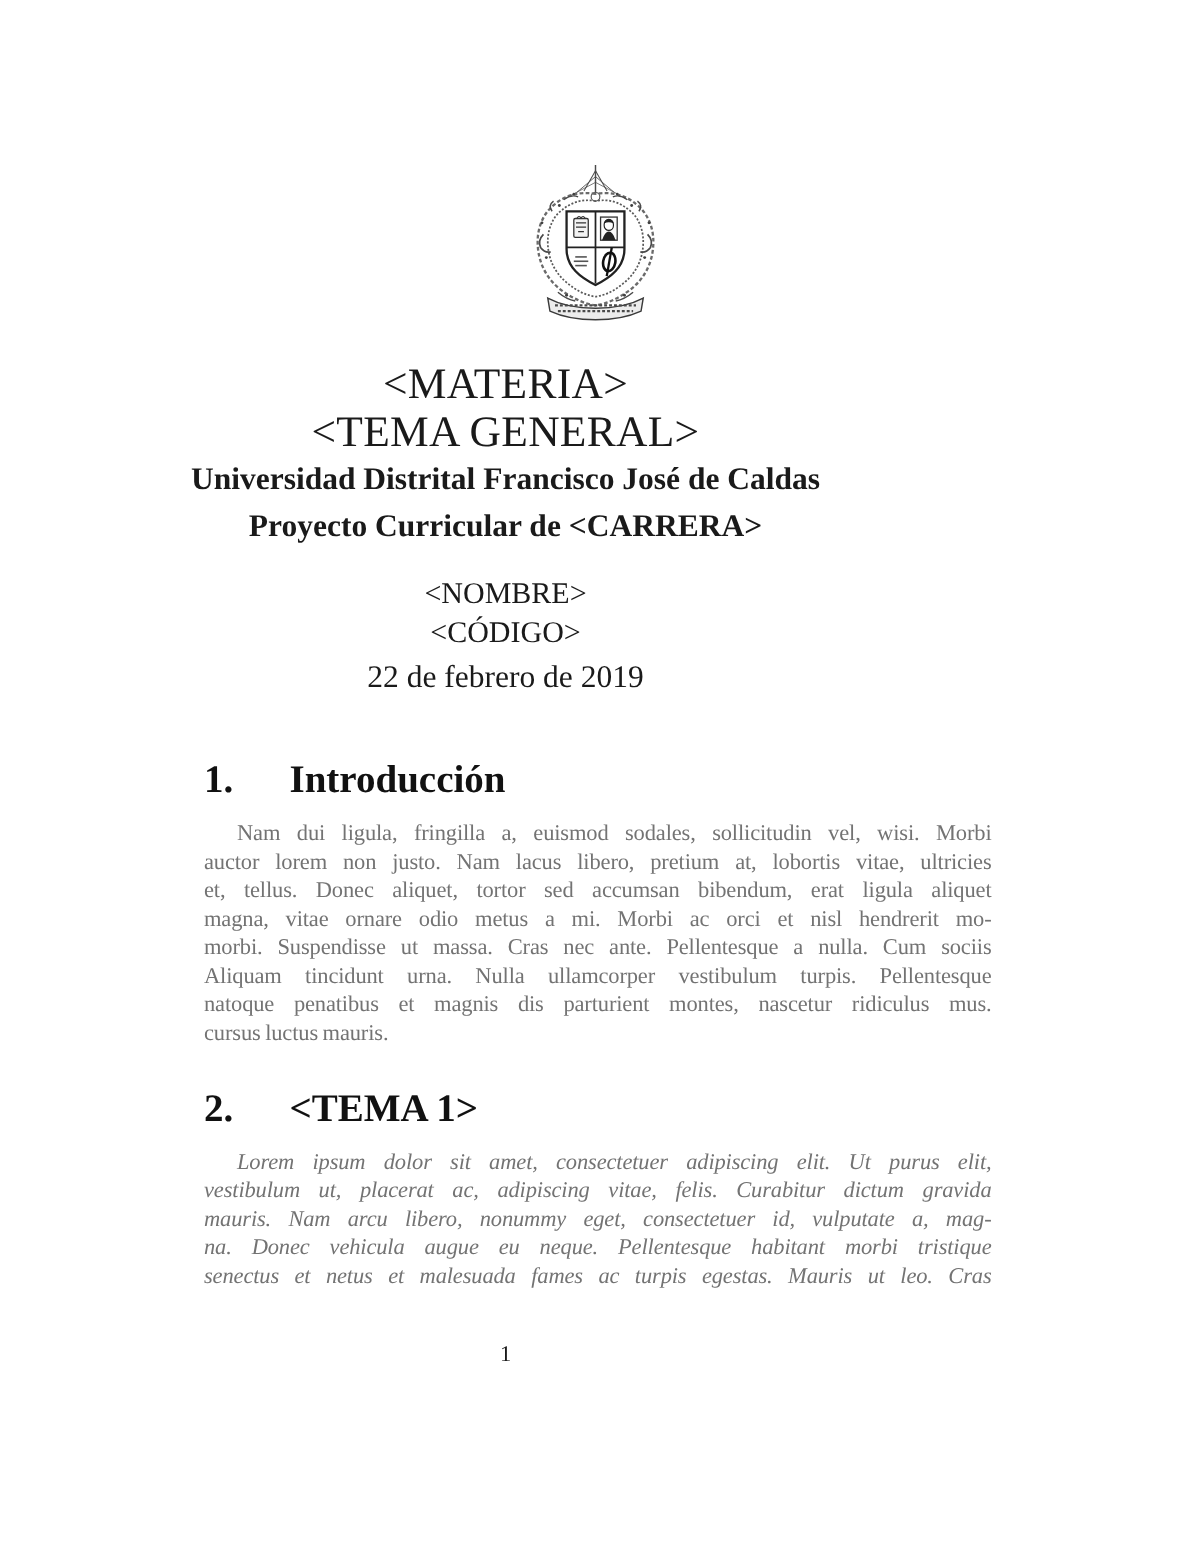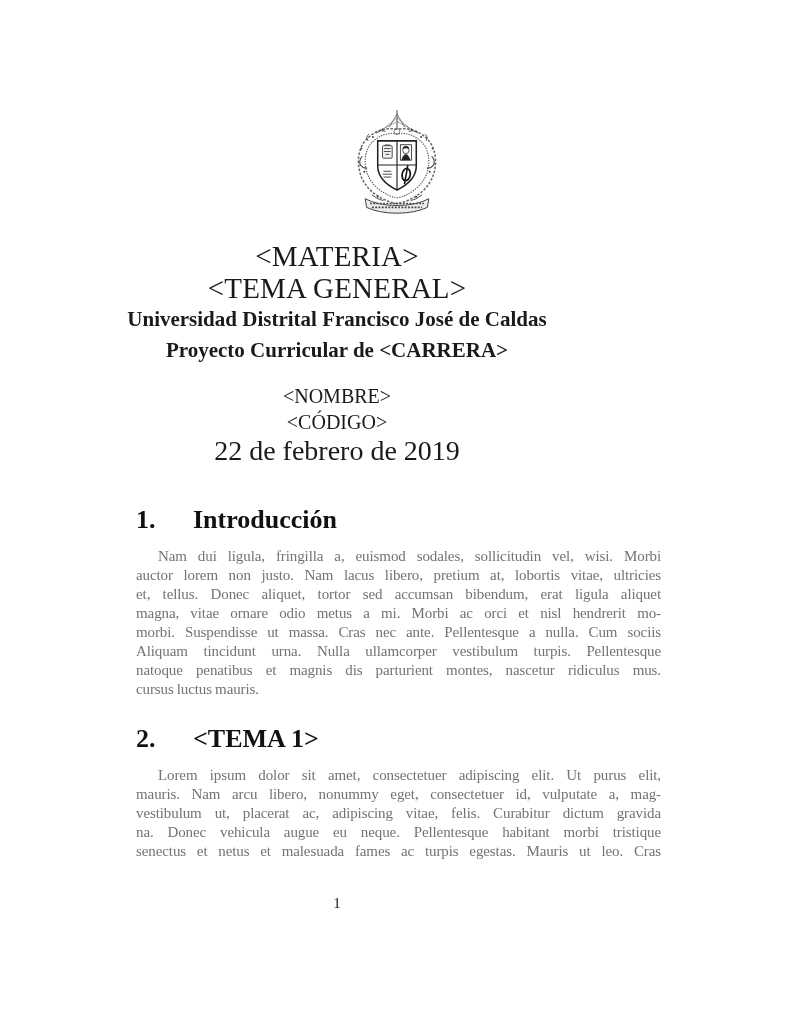--- a/index.html
+++ b/index.html
@@ -14,30 +14,30 @@
   
   .crest{position:absolute;top:110px;left:50%;transform:translateX(-50%);width:104px;height:108px;}
   .crest svg{display:block;width:100%;height:100%;}
   
   .center{position:absolute;left:0;width:674px;text-align:center;}
   .title-block{top:240px;}
   .title-line.big{font-size:29px;line-height:32px;letter-spacing:0.2px;}
   .title-line.med{font-size:21px;line-height:31px;font-weight:bold;}
   .author-block{top:383px;}
   .author-line{font-size:20px;line-height:26px;}
-  .date-line{top:438px;font-size:28px;line-height:26px;}
+  .date-line{top:438px;font-size:21px;line-height:26px;}
   
   .column{position:absolute;left:136px;width:525px;}
   .section-heading{display:flex;font-weight:bold;font-size:26px;line-height:30px;color:#111;}
   .sec-num{min-width:57px;}
   .h1pos{top:505px;}
   .h2pos{top:724px;}
   .para{font-size:15px;line-height:19px;color:#737373;letter-spacing:-0.1px;word-spacing:-0.6px;}
   .p1pos{top:547px;}
-  .p2pos{top:766px;}
+  .p2pos{top:766px;font-style:italic;}
   .para-line{
     text-align:justify;
     text-align-last:justify;
     white-space:nowrap;
     height:19px;
   }
   .para-line.last{text-align-last:left;}
   .para .para-line:first-child{text-indent:22px;}
   .page-number{top:894px;font-size:15px;line-height:19px;}
 </style>
@@ -143,21 +143,21 @@
       <div class="para-line">natoque penatibus et magnis dis parturient montes, nascetur ridiculus mus.</div>
       <div class="para-line last">cursus luctus mauris.</div>
     </div>
 
   <div class="column section-heading h2pos">
     <span class="sec-num">2.</span>
     <span class="sec-title">&lt;TEMA 1&gt;</span>
   </div>
   <div class="column para p2pos">
       <div class="para-line">Lorem ipsum dolor sit amet, consectetuer adipiscing elit. Ut purus elit,</div>
+      <div class="para-line">vestibulum ut, placerat ac, adipiscing vitae, felis. Curabitur dictum gravida</div>
       <div class="para-line">mauris. Nam arcu libero, nonummy eget, consectetuer id, vulputate a, mag-</div>
-      <div class="para-line">vestibulum ut, placerat ac, adipiscing vitae, felis. Curabitur dictum gravida</div>
       <div class="para-line">na. Donec vehicula augue eu neque. Pellentesque habitant morbi tristique</div>
       <div class="para-line">senectus et netus et malesuada fames ac turpis egestas. Mauris ut leo. Cras</div>
     </div>
 
   <div class="center page-number">1</div>
 
 </div>
 
 </body></html>

